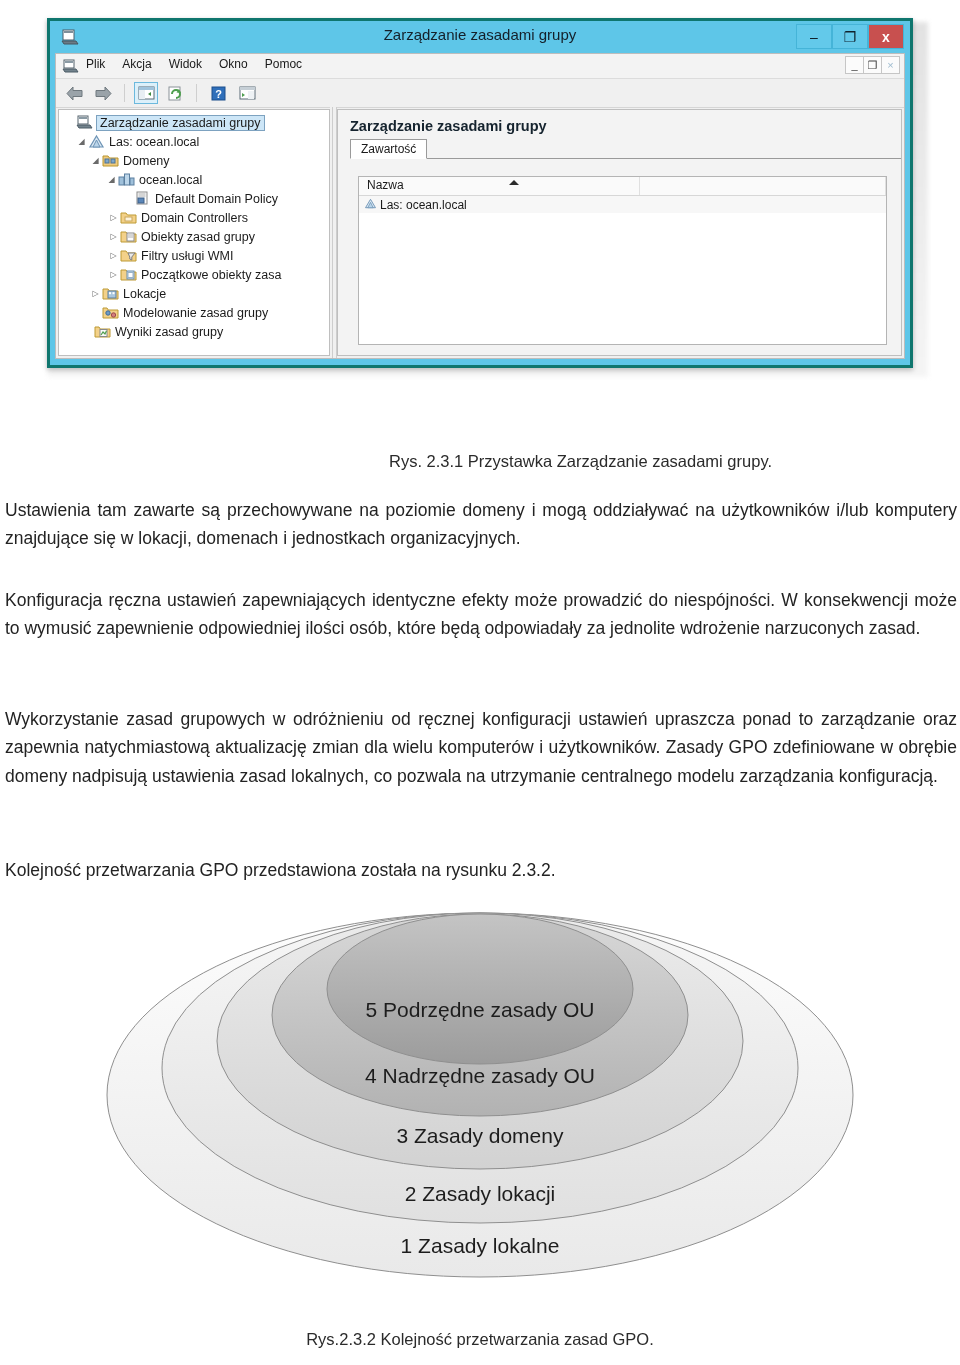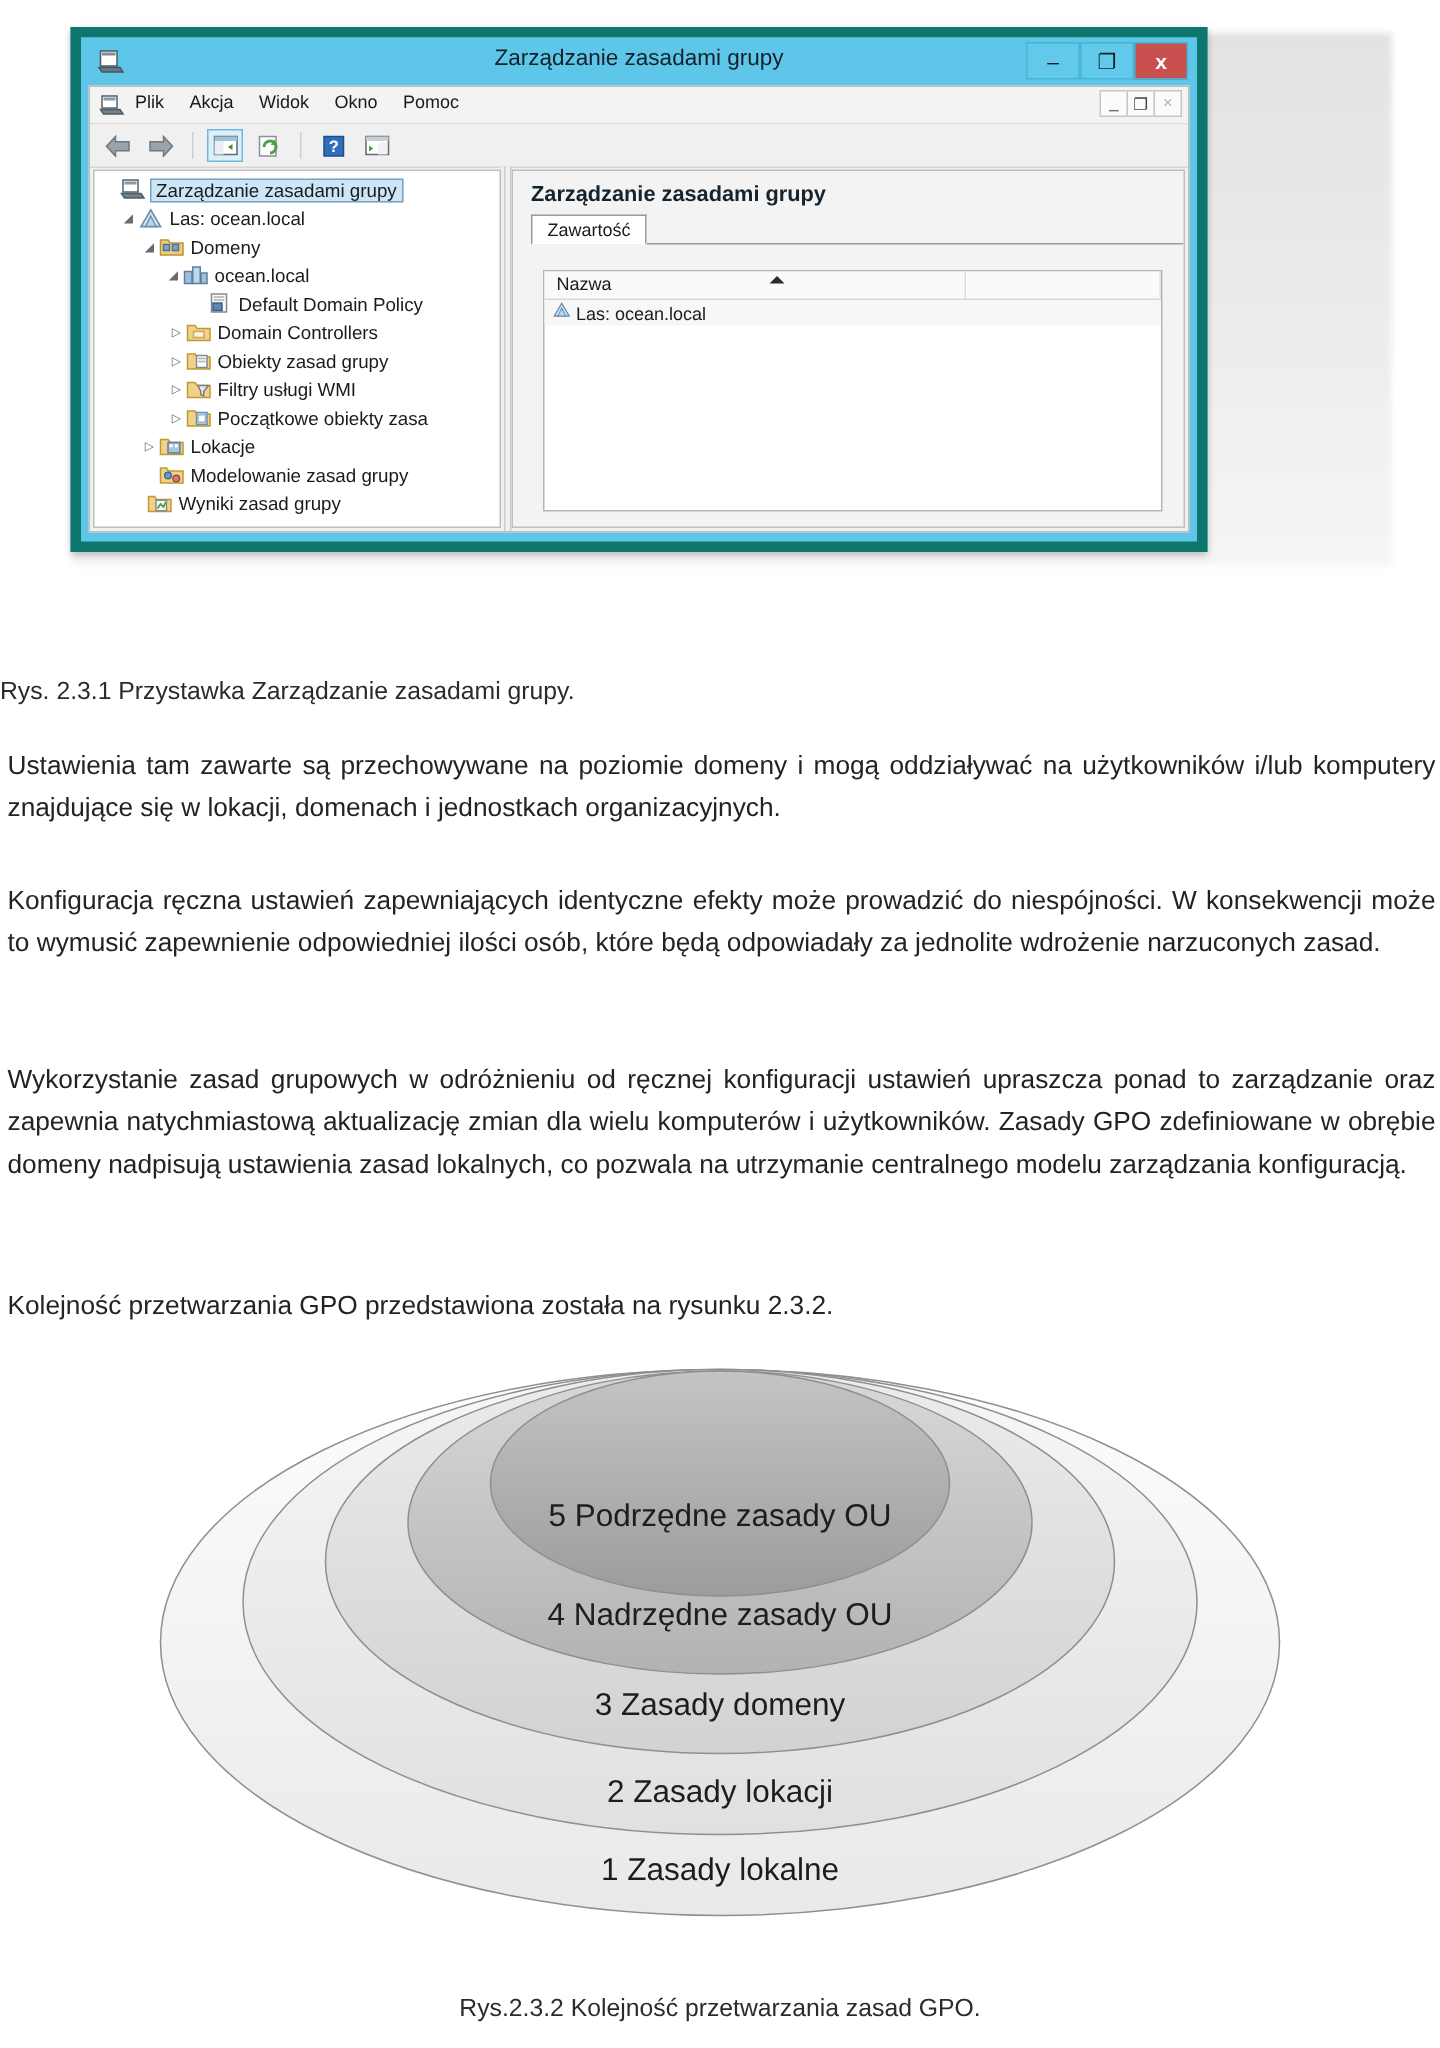--- a/index.html
+++ b/index.html
@@ -6,22 +6,22 @@
   body{
     width:960px;height:1365px;background:#ffffff;
     font-family:"Liberation Sans", sans-serif;
     color:#1a1a1a;overflow:hidden;position:relative;
   }
 
   
   .shot-wrap{position:absolute;left:40px;top:14px;width:890px;height:365px;}
   .shot-shadow{position:absolute;left:8px;top:8px;width:880px;height:355px;
     background:linear-gradient(180deg,#d9d9d9,#f2f2f2);filter:blur(2px);opacity:.75;}
-  .window{position:absolute;left:7px;top:4px;width:758px;height:350px;
-    background:#5ec6e8;border:7px solid #0f766e;box-sizing:border-box;
+  .window{position:absolute;left:7px;top:4px;width:866px;height:350px;
+    background:#5ec6e8;border:3px solid #0f766e;box-sizing:border-box;
     box-shadow:0 2px 5px rgba(0,0,0,.25);}
 
   .titlebar{height:32px;position:relative;background:#5ec6e8;}
   .title-icon{position:absolute;left:10px;top:6px;width:20px;height:20px;}
   .title-text{position:absolute;left:0;right:0;top:5px;text-align:center;
     font-size:15px;color:#14202a;font-family:"Liberation Sans",sans-serif;}
   .win-btns{position:absolute;right:6px;top:3px;display:flex;}
   .wb{width:36px;height:25px;display:flex;align-items:center;justify-content:center;
     font-size:14px;color:#10212b;border:1px solid #45b4d8;box-sizing:border-box;
     background:#63c9ea;}
@@ -72,21 +72,21 @@
   .lb-head{display:flex;height:18px;border-bottom:1px solid #d7d7d7;background:#fafafa;position:relative;}
   .lb-col{font-size:12px;padding:1px 0 0 8px;border-right:1px solid #e0e0e0;}
   .lb-col.c1{width:272px;position:relative;}
   .lb-col.c2{flex:1;}
   .sort-ar{position:absolute;left:150px;top:3px;width:0;height:0;
     border-left:5px solid transparent;border-right:5px solid transparent;border-bottom:5px solid #2b2b2b;}
   .lb-row{display:flex;align-items:center;height:17px;background:#f7f7f7;padding-left:5px;}
   .lb-row .lbl{font-size:12px;margin-left:3px;}
 
   
-  .fig-cap{position:absolute;left:0;width:772px;text-align:left;font-size:16.5px;color:#2b2b2b;}
+  .fig-cap{position:absolute;left:0;width:772px;text-align:right;font-size:16.5px;color:#2b2b2b;}
   .para{position:absolute;font-size:17.5px;line-height:1.62;color:#232323;text-align:justify;}
 
   
   .diagram{position:absolute;left:95px;top:905px;width:770px;height:415px;}
   .diagram svg{display:block;}
   .elabel{font-family:"Liberation Sans",sans-serif;font-size:21px;fill:#1d1d1d;}
   .dia-cap{position:absolute;left:0;top:1330px;width:960px;text-align:center;
     font-size:16.5px;color:#2b2b2b;}
 </style>
 </head>

